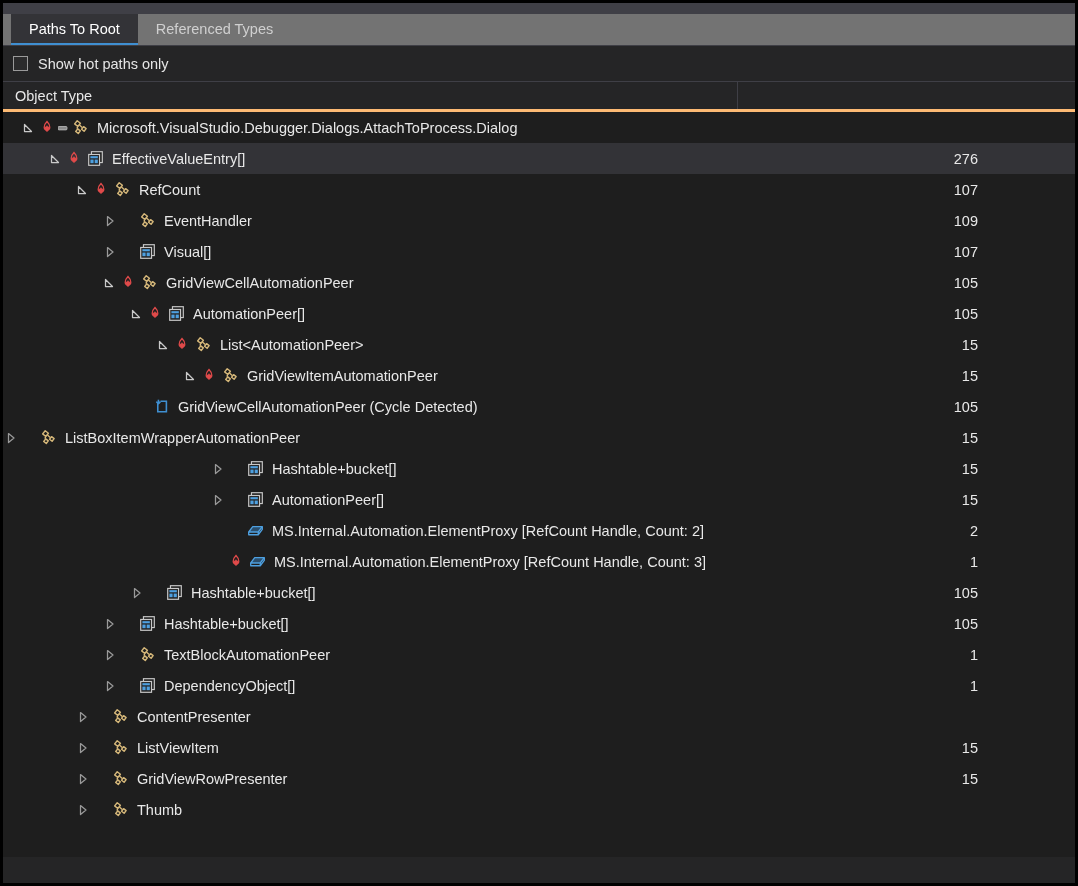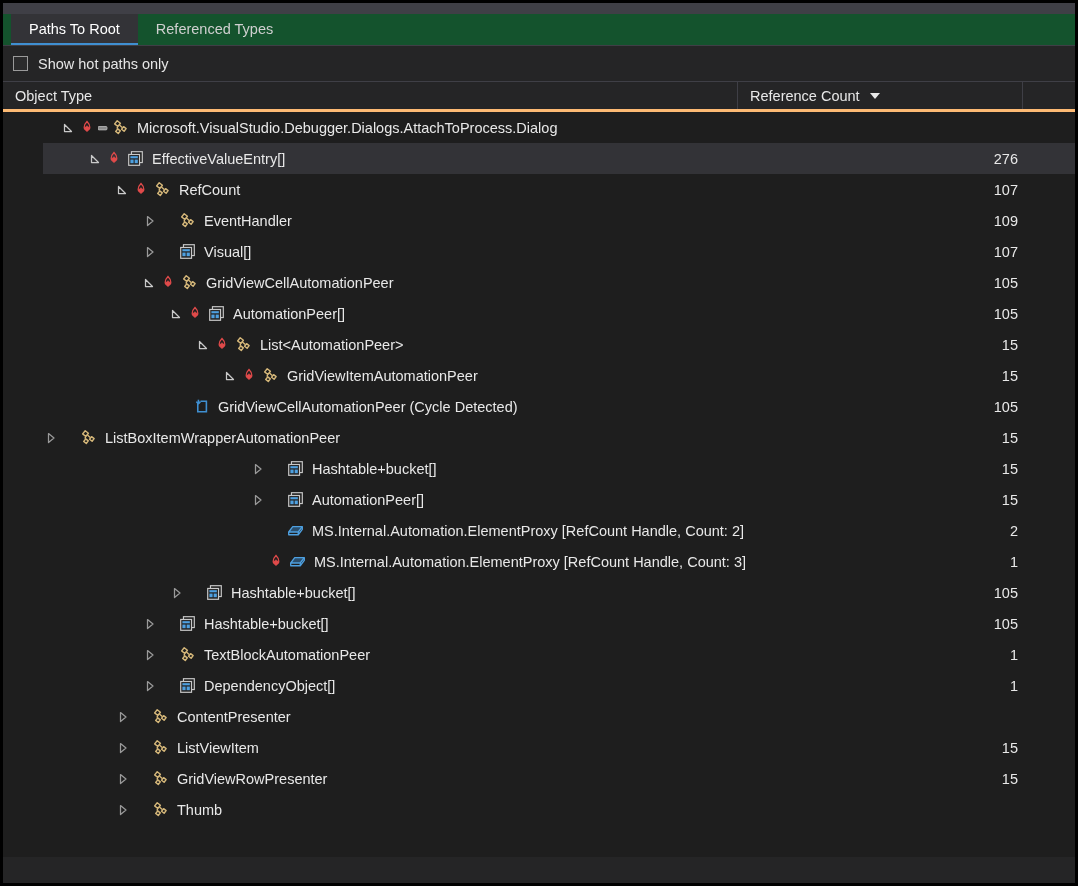--- a/index.html
+++ b/index.html
@@ -8,21 +8,21 @@
     font-family:"Liberation Sans","DejaVu Sans",sans-serif;
     color:#dcdcdc;-webkit-font-smoothing:antialiased;
   }
   .app{position:relative;width:1078px;height:886px;background:#252526;box-sizing:border-box;
        border-left:3px solid #000;border-right:3px solid #000;border-bottom:3px solid #000;border-top:3px solid #000;}
 
   
   .top-splitter{height:11px;background:#3f3f46;margin:0;}
 
   
-  .tabstrip{display:flex;align-items:flex-end;height:32px;background:#14532d;
+  .tabstrip{display:flex;align-items:flex-end;height:32px;background:#737373;
             border-bottom:1px solid #3f3f46;padding-left:8px;box-sizing:border-box;}
   .tab{height:31px;line-height:31px;padding:0 18px;font-size:14.5px;color:#d0d0d0;
        box-sizing:border-box;cursor:default;white-space:nowrap;}
   .tab.active{background:#333337;color:#ffffff;border-bottom:2px solid #3f8fd1;}
 
   
   .chkrow{display:flex;align-items:center;height:36px;padding-left:10px;
           border-bottom:1px solid #3f3f46;box-sizing:border-box;background:#252526;}
   .chkbox{width:15px;height:15px;border:1px solid #9a9a9a;background:#2b2b2c;
           display:inline-block;box-sizing:border-box;}
@@ -35,21 +35,21 @@
       box-sizing:border-box;padding-left:12px;white-space:nowrap;}
   .ch-objtype{width:735px;border-right:1px solid #3f3f46;}
   .ch-refcount{width:285px;border-right:1px solid #3f3f46;}
   .ch-spacer{flex:1;}
   .sort-caret{margin-left:10px;width:0;height:0;border-left:5px solid transparent;
               border-right:5px solid transparent;border-top:6px solid #e8e8e8;}
 
   
   .tree{background:#1e1e1e;height:745px;overflow:hidden;}
   .row{display:flex;height:31px;align-items:center;box-sizing:border-box;
-       white-space:nowrap;cursor:default;margin-left:40px;}
+       white-space:nowrap;cursor:default;}
   .row.selected{background:#333337;}
   .cell-name{display:flex;align-items:center;width:735px;box-sizing:border-box;
              overflow:hidden;}
   .cell-count{width:285px;box-sizing:border-box;text-align:right;padding-right:45px;
               font-size:14.5px;color:#e8e8e8;}
   .cell-spacer{flex:1;}
   .label{font-size:14.5px;color:#e8e8e8;margin-left:5px;}
 
   
   .exp{width:16px;height:16px;flex:0 0 16px;position:relative;}
@@ -75,24 +75,20 @@
 
   <div class="chkrow">
     <span class="chkbox"></span>
     <span class="chklabel">Show hot paths only</span>
   </div>
 
   <div class="colheader">
     <div class="ch ch-objtype">
       <span>Object Type</span>
     </div>
-    <div class="ch ch-refcount">
-      <span>Reference Count</span>
-      <span class="sort-caret"></span>
-    </div>
     <div class="ch ch-spacer"></div>
   </div>
 
   <div class="tree" id="tree">
       <div class="row">
         <div class="cell-name" style="padding-left: 18px;">
           <span class="exp"><svg width="16" height="16" viewBox="0 0 16 16">
               <path d="M3.5 4.5 L3.5 11.5 L10.5 11.5 Z" fill="none" stroke="#c9c9c9" stroke-width="1.25" stroke-linejoin="round"></path>
             </svg></span>
           <span class="ico ico-flame">

